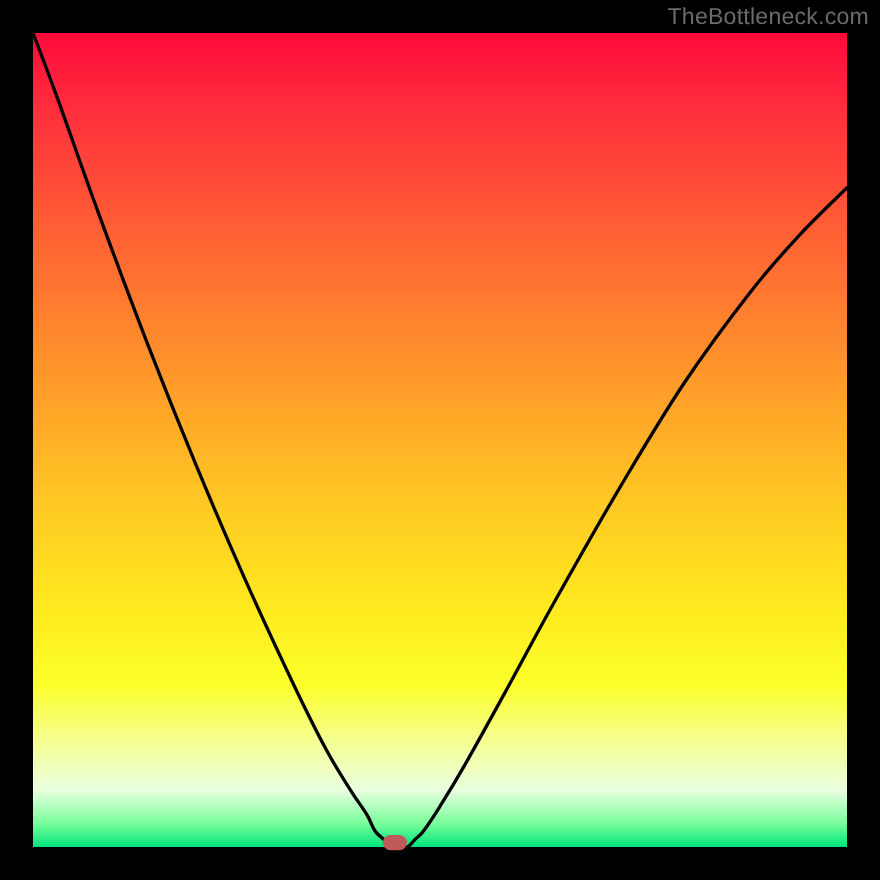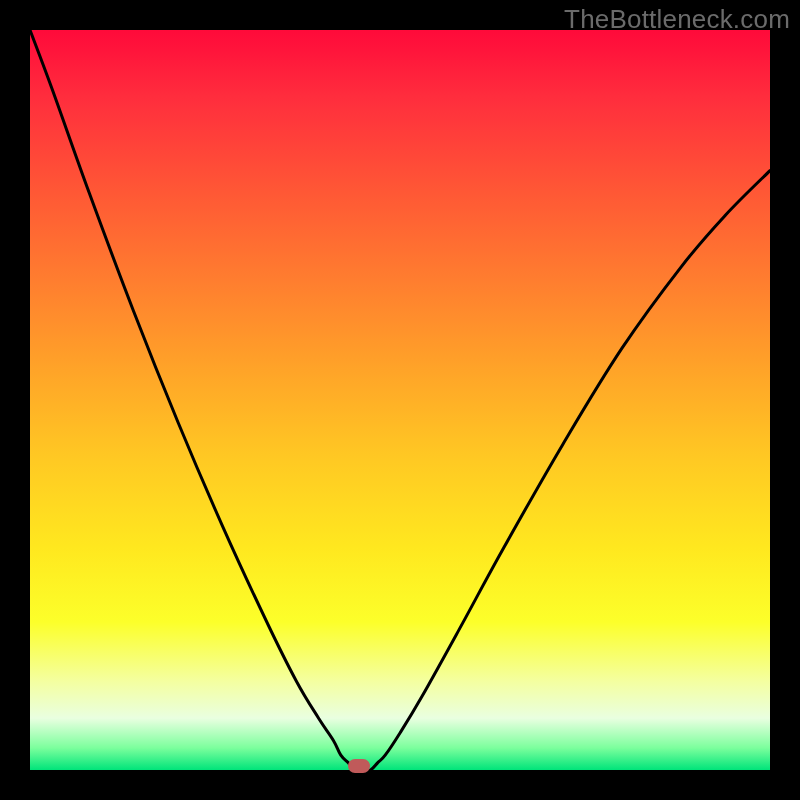--- a/index.html
+++ b/index.html
@@ -46,21 +46,21 @@
     top: 0;
     left: 0;
     width: 740px;
     height: 740px;
   }
   .watermark {
     position: absolute;
     top: 4px;
     right: 10px;
     color: #6b6b6b;
-    font-size: 26px;
+    font-size: 21px;
     font-weight: 500;
     letter-spacing: 0.2px;
   }
   .minimum-marker {
     position: absolute;
     width: 22px;
     height: 14px;
     background: #c05a5a;
     border-radius: 7px;
     transform: translate(-50%, -50%);

